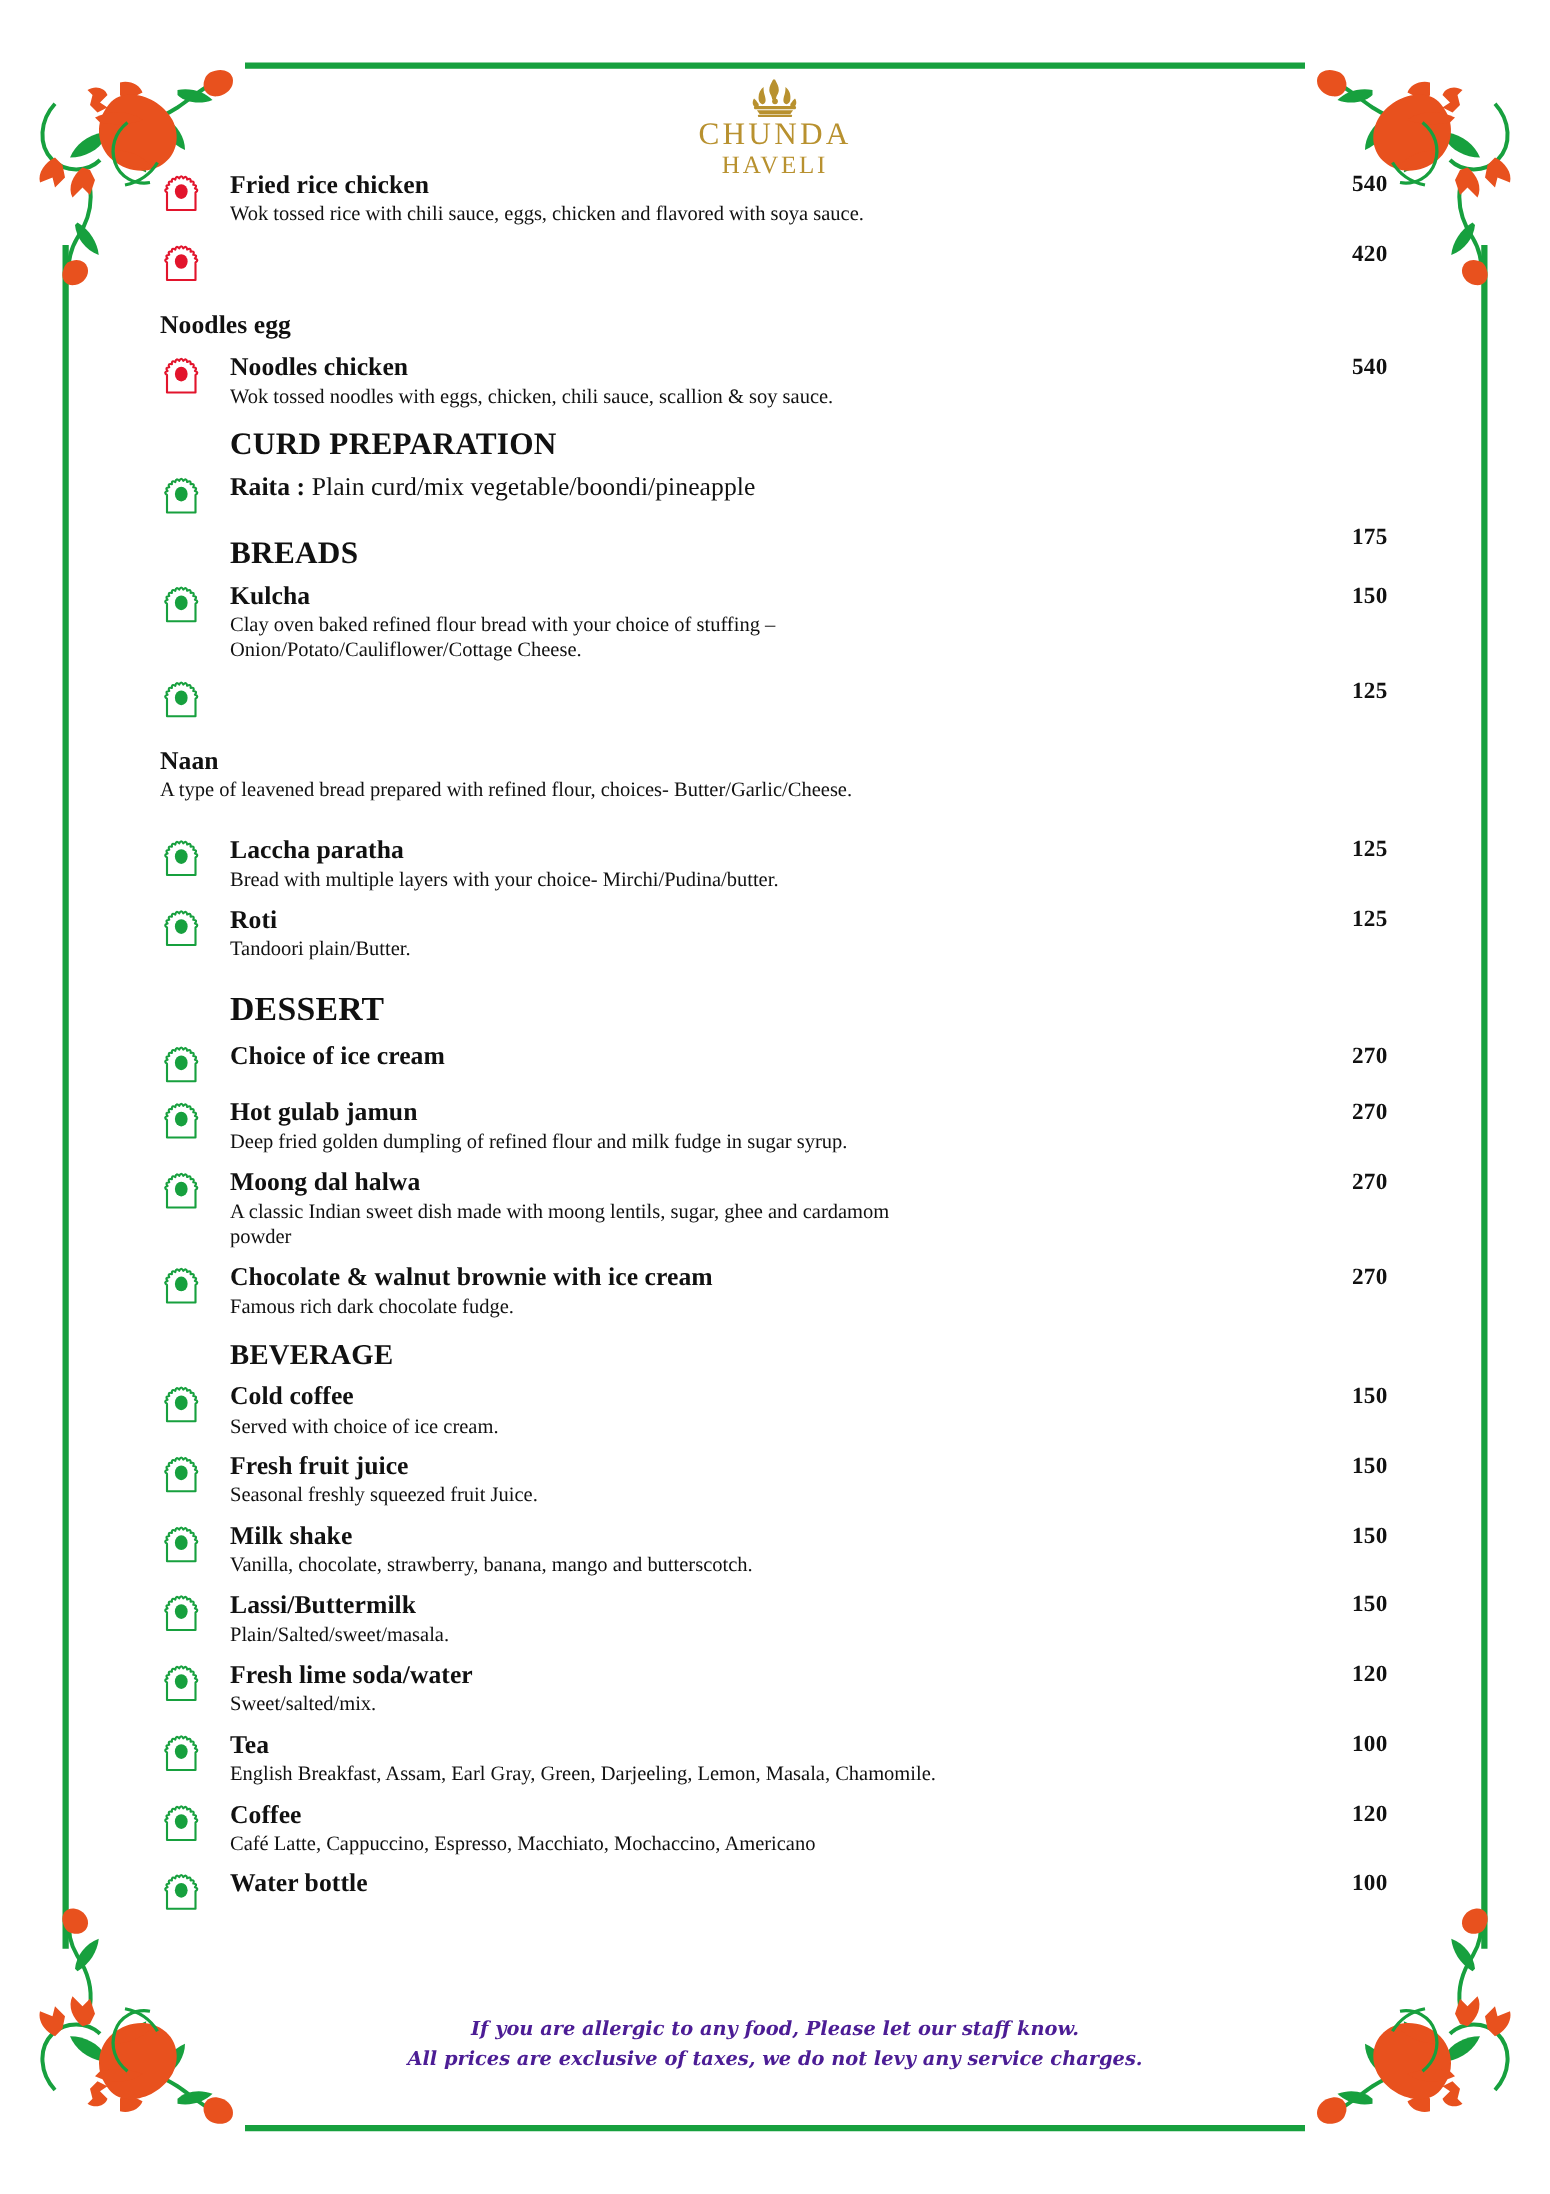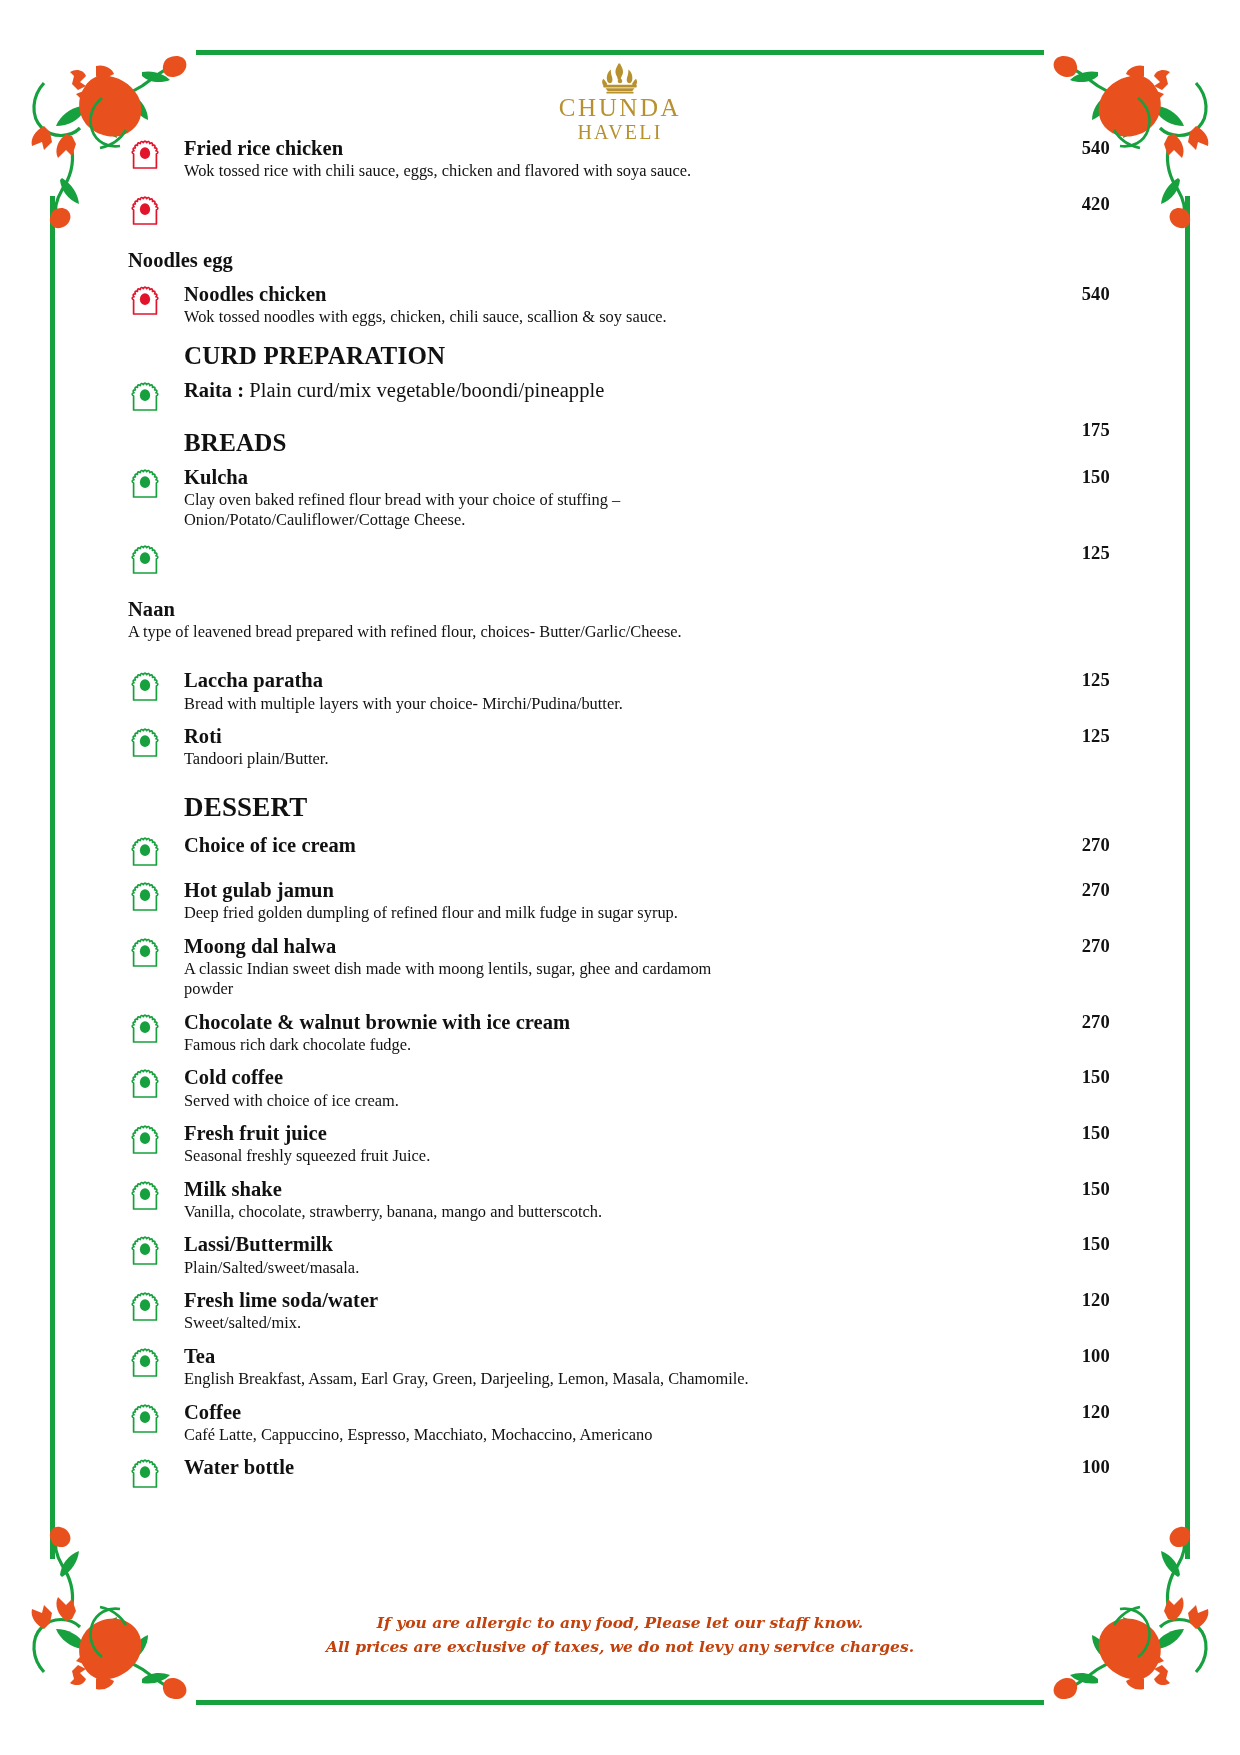--- a/index.html
+++ b/index.html
@@ -78,21 +78,21 @@
   .section.sz-md  { font-size:25px; }
   .section.sz-sm  { font-size:23px; }
 
   
   #footnote {
     position:absolute; left:0; right:0; bottom:96px;
     text-align:center;
     font-family:"DejaVu Serif", serif;
     font-style:italic; font-weight:bold;
     font-size:15.5px; line-height:1.55;
-    color:#c2410c;
+    color:#4c1d95;
   }
 </style>
 </head>
 <body>
 
 <div id="page">
 
   <div class="border-line bl-top"></div>
   <div class="border-line bl-bottom"></div>
   <div class="border-line bl-left"></div>
@@ -398,20 +398,21 @@
             <path d="M 5.60 15.00 Q 2.48 12.91 6.06 11.79 Q 3.66 8.91 7.41 8.84 Q 5.91 5.39 9.53 6.38 Q 9.07 2.66 12.26 4.63 Q 12.87 0.93 15.38 3.72 Q 17.00 0.33 18.62 3.72 Q 21.13 0.93 21.74 4.63 Q 24.93 2.66 24.47 6.38 Q 28.09 5.39 26.59 8.84 Q 30.34 8.91 27.94 11.79 Q 31.52 12.91 28.40 15.00 L 28.40 29 L 5.60 29 Z" fill="none" stroke="#17a03e" stroke-width="1.7" stroke-linejoin="round"></path>
             <ellipse cx="17" cy="14.2" rx="5.1" ry="5.9" fill="#17a03e"></ellipse>
           </svg>
         </div>
         <div class="body">
           <div class="iname"><span>Chocolate &amp; walnut brownie with ice cream</span></div>
           <div class="idesc" style="white-space: pre-line;">Famous rich dark chocolate fudge.</div>
         </div>
         <div class="price">270</div>
       </div>
+      <div class="section sz-sm" style="margin-top: 16px; margin-bottom: 8px;">BEVERAGE</div>
       <div class="row" style="margin-bottom: 10px;">
         <div class="marker">
           <svg viewBox="0 0 34 34" xmlns="http://www.w3.org/2000/svg">
             <path d="M 5.60 15.00 Q 2.48 12.91 6.06 11.79 Q 3.66 8.91 7.41 8.84 Q 5.91 5.39 9.53 6.38 Q 9.07 2.66 12.26 4.63 Q 12.87 0.93 15.38 3.72 Q 17.00 0.33 18.62 3.72 Q 21.13 0.93 21.74 4.63 Q 24.93 2.66 24.47 6.38 Q 28.09 5.39 26.59 8.84 Q 30.34 8.91 27.94 11.79 Q 31.52 12.91 28.40 15.00 L 28.40 29 L 5.60 29 Z" fill="none" stroke="#17a03e" stroke-width="1.7" stroke-linejoin="round"></path>
             <ellipse cx="17" cy="14.2" rx="5.1" ry="5.9" fill="#17a03e"></ellipse>
           </svg>
         </div>
         <div class="body">
           <div class="iname"><span>Cold coffee</span></div>
           <div class="idesc" style="white-space: pre-line;">Served with choice of ice cream.</div>

